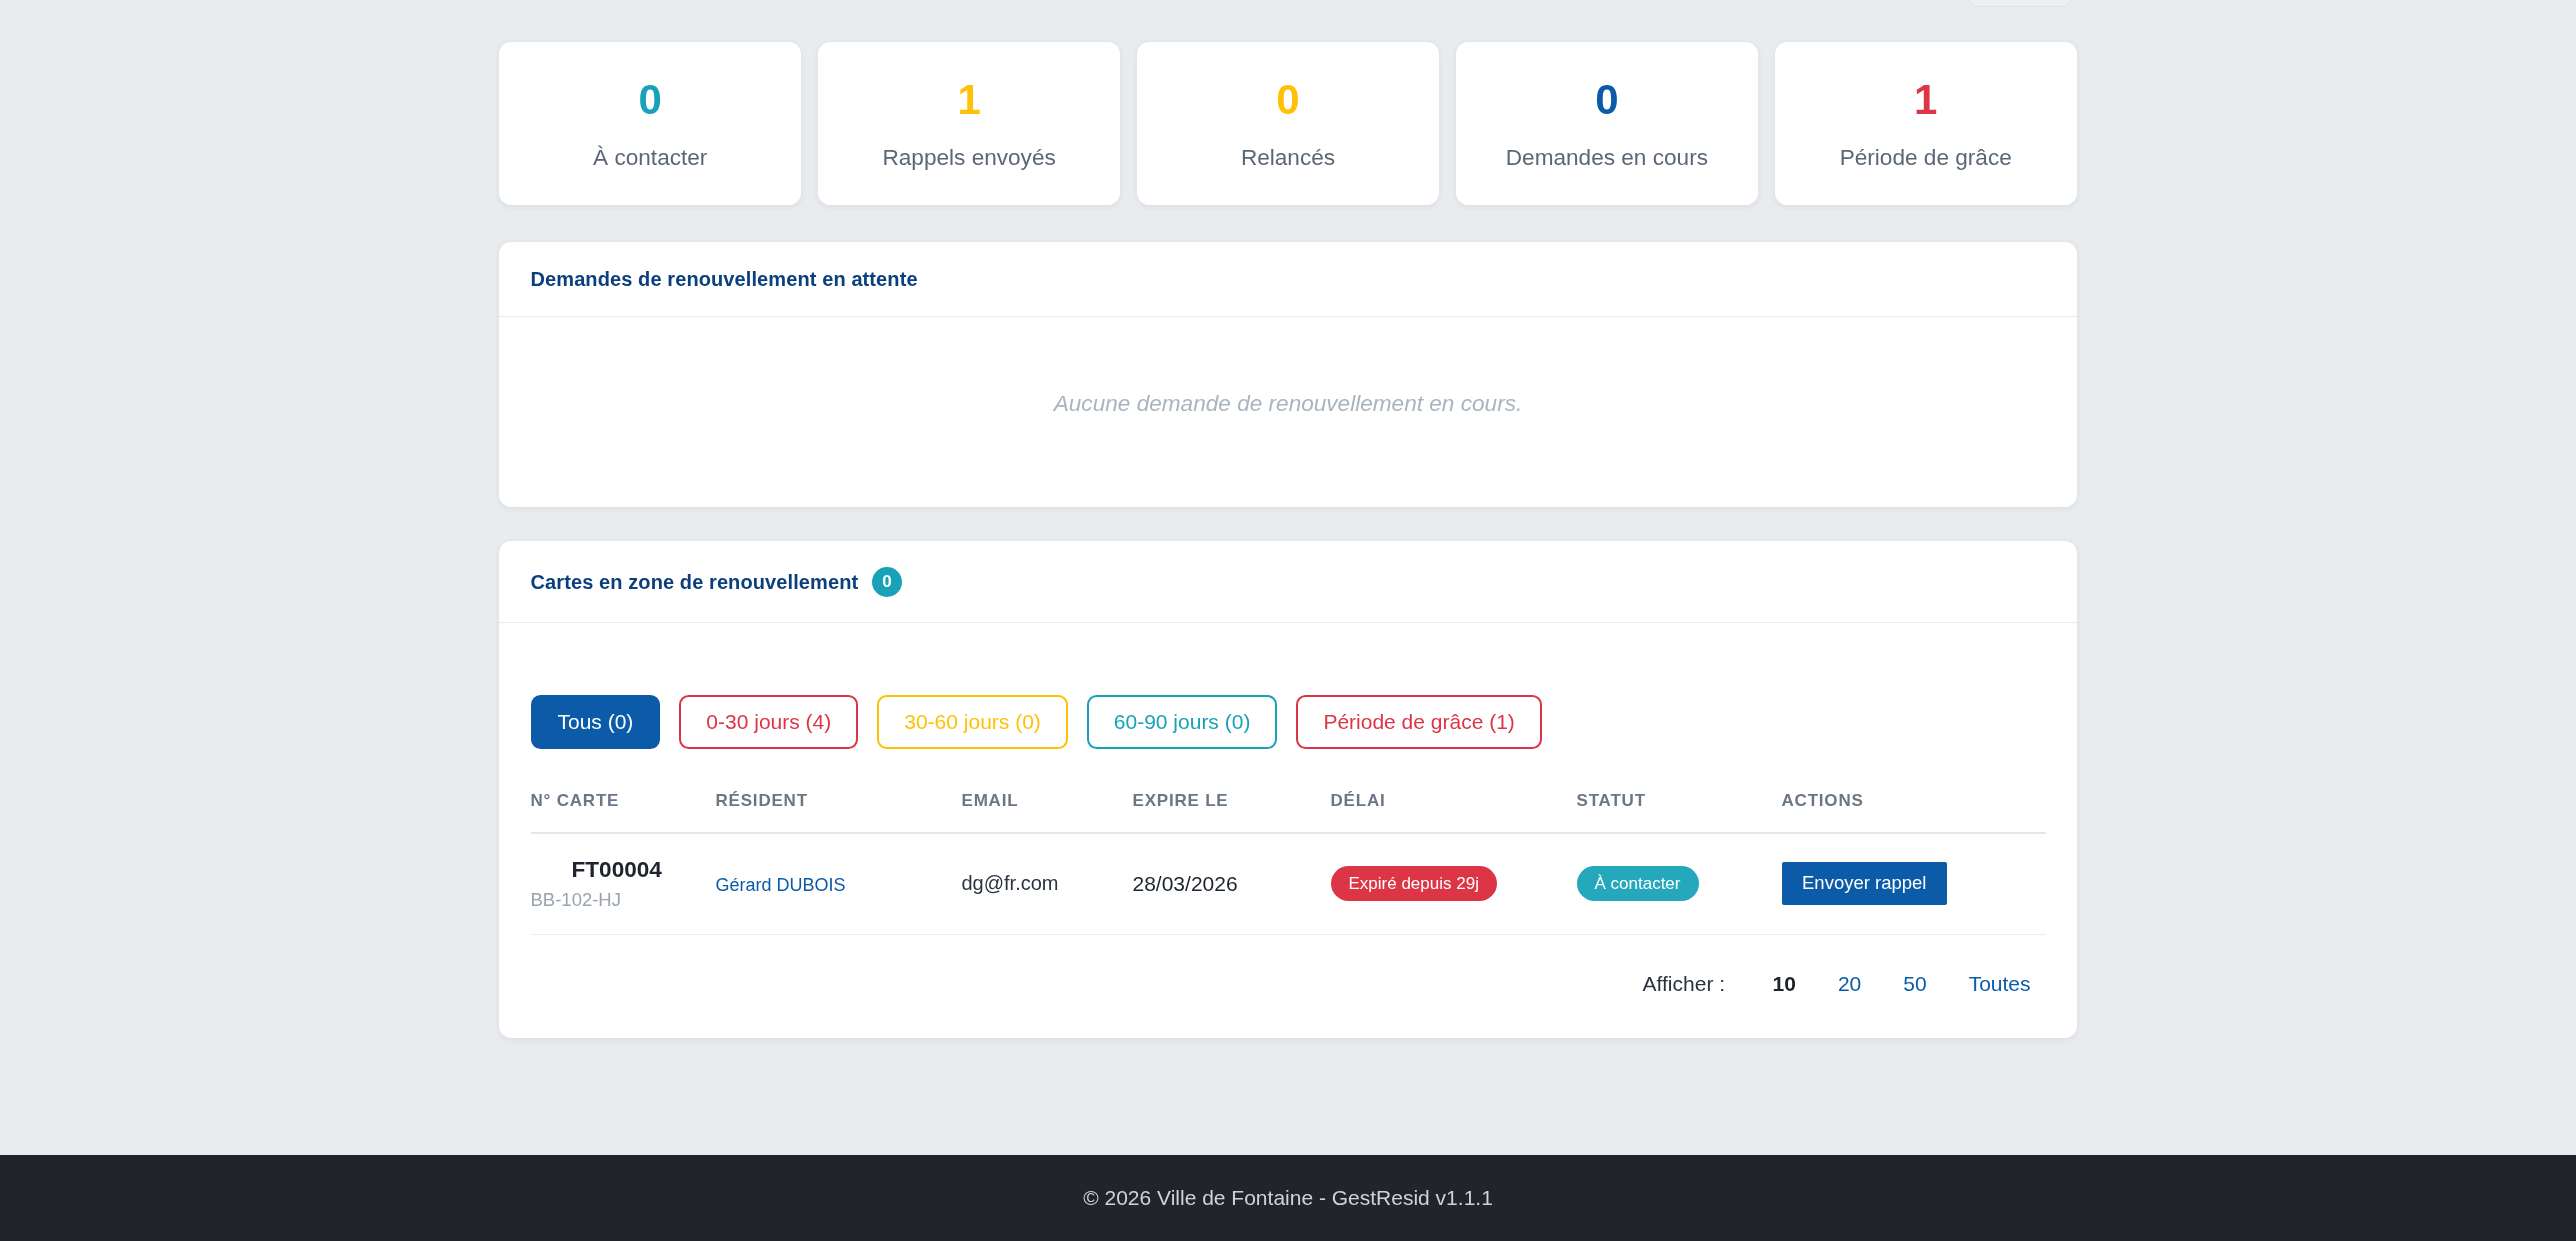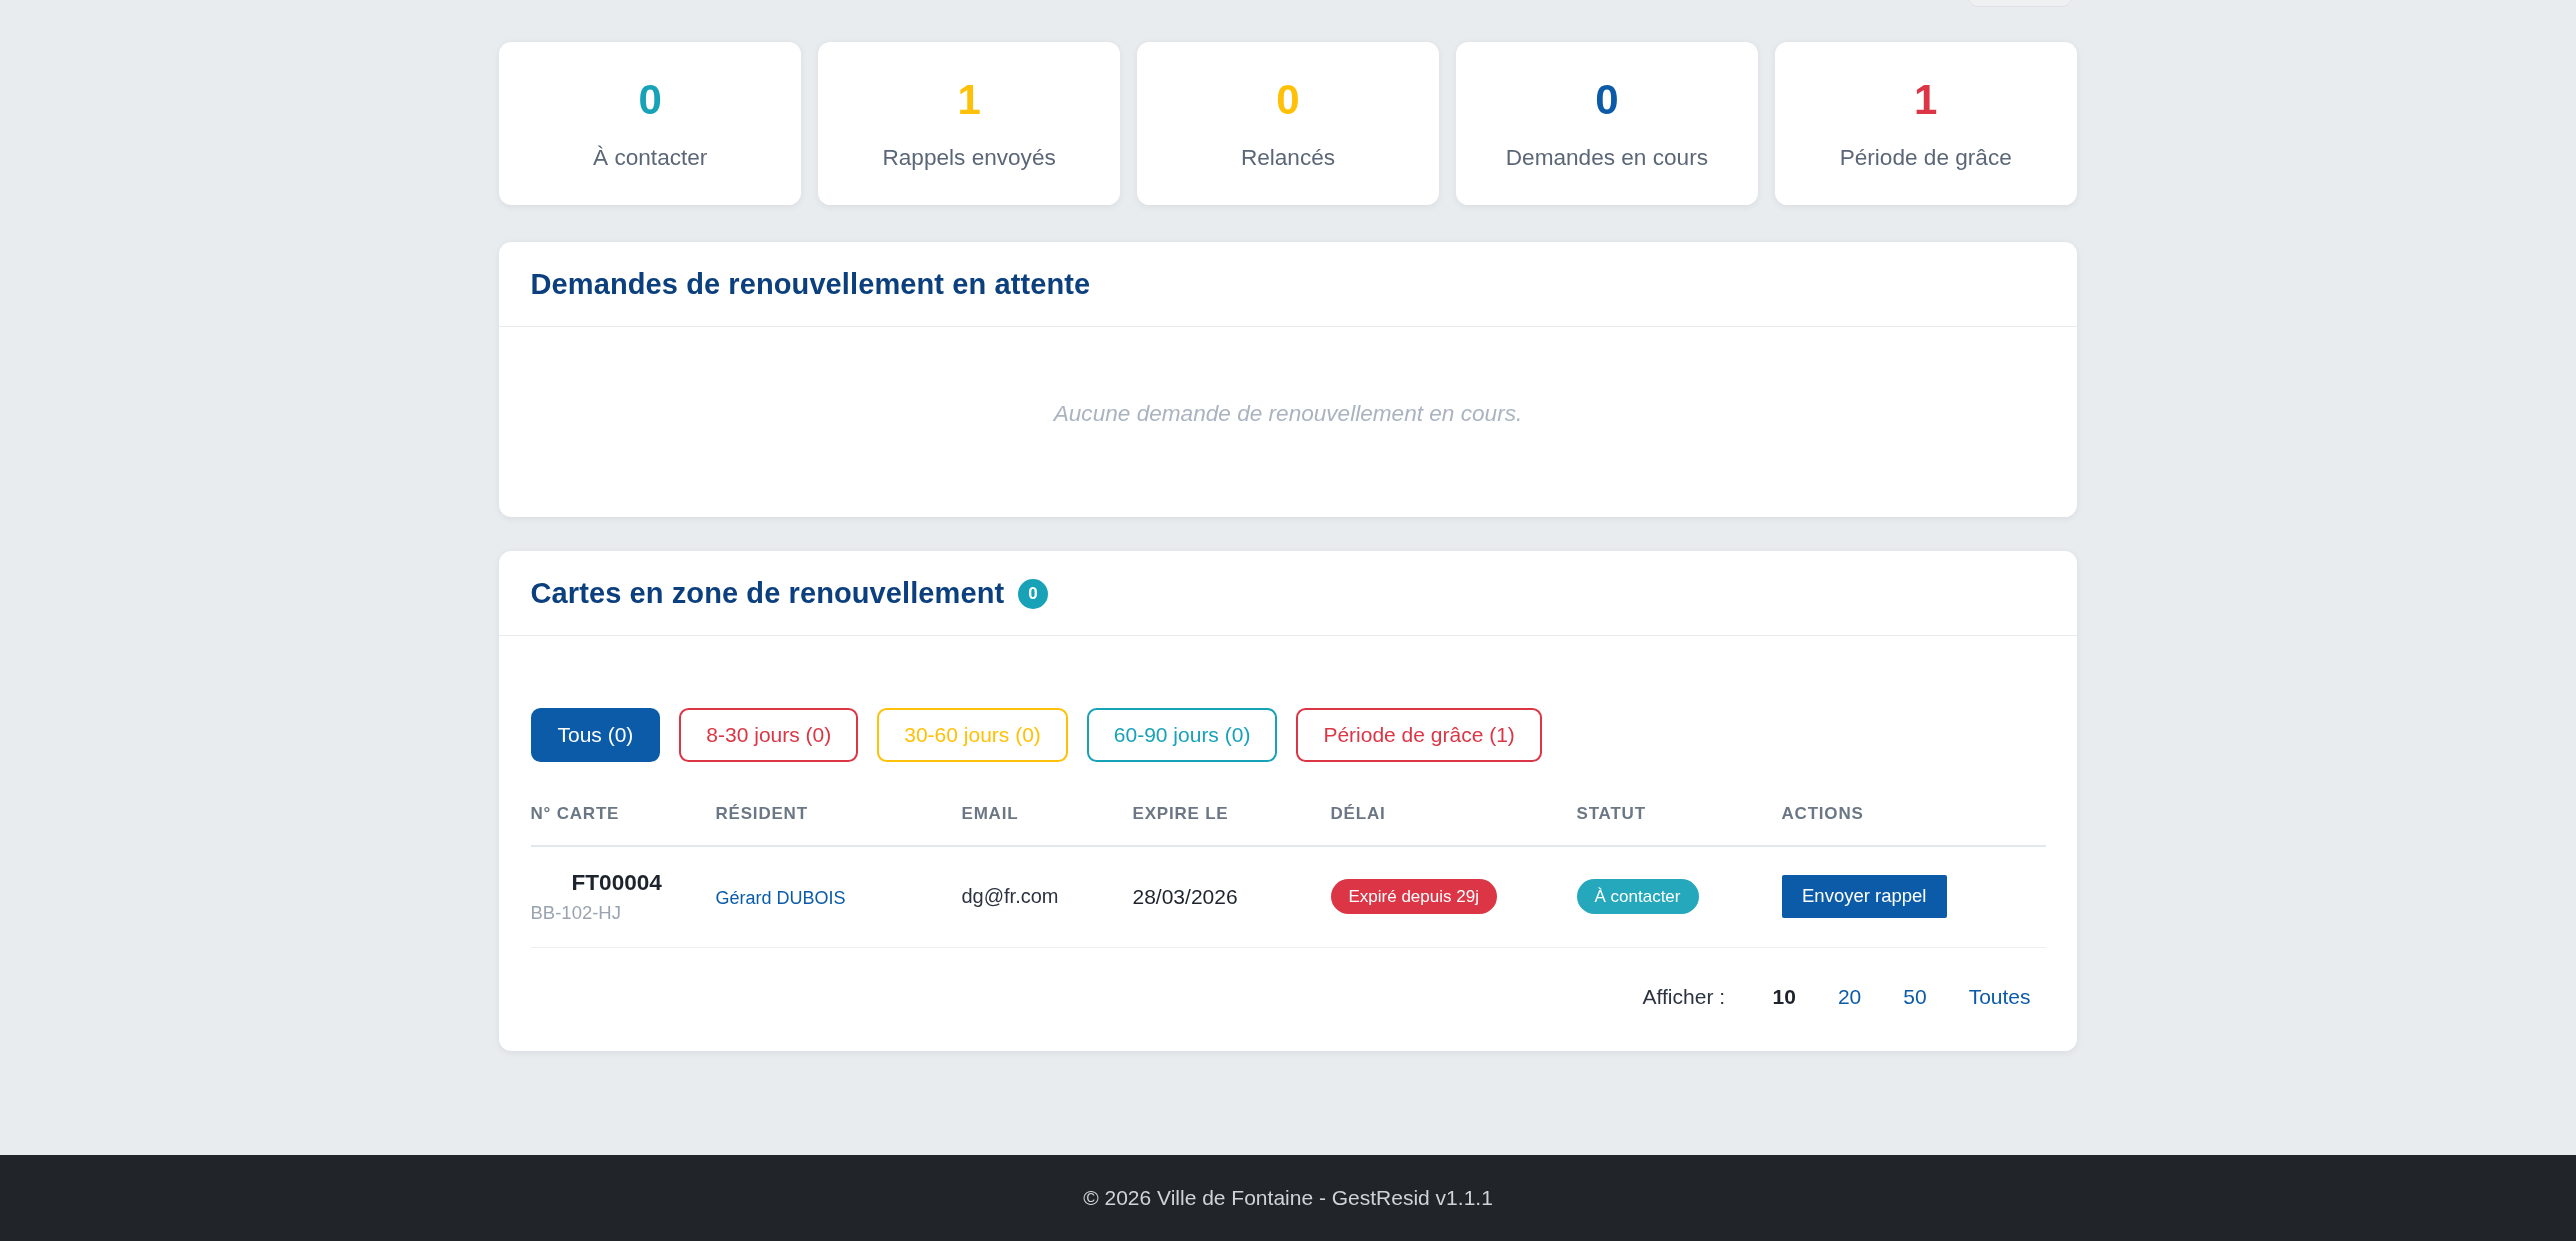--- a/index.html
+++ b/index.html
@@ -87,21 +87,21 @@
 
   .panel-header {
     padding: 26px 31.5px 25px;
     border-bottom: 1.4px solid #e8eaee;
     display: flex;
     align-items: center;
     gap: 13.7px;
   }
 
   .panel-title {
-    font-size: 29px;
+    font-size: 20px;
     font-weight: bold;
     color: #0b3f7e;
     letter-spacing: 0.1px;
   }
 
   .count-badge {
     display: inline-flex;
     align-items: center;
     justify-content: center;
     min-width: 30px;
@@ -334,21 +334,21 @@
 
       <div class="panel">
 
         <div class="panel-header">
           <span class="panel-title">Cartes en zone de renouvellement</span>
           <span class="count-badge">0</span>
         </div>
 
         <div class="filter-row">
           <button class="filter-btn active">Tous (0)</button>
-          <button class="filter-btn danger">8-30 jours (0)</button>
+          <button class="filter-btn danger">0-30 jours (4)</button>
           <button class="filter-btn warning">30-60 jours (0)</button>
           <button class="filter-btn info">60-90 jours (0)</button>
           <button class="filter-btn danger">Période de grâce (1)</button>
         </div>
 
         <div class="table-wrap">
           <table>
             <thead>
               <tr>
                 <th class="col-carte">N° CARTE</th>

